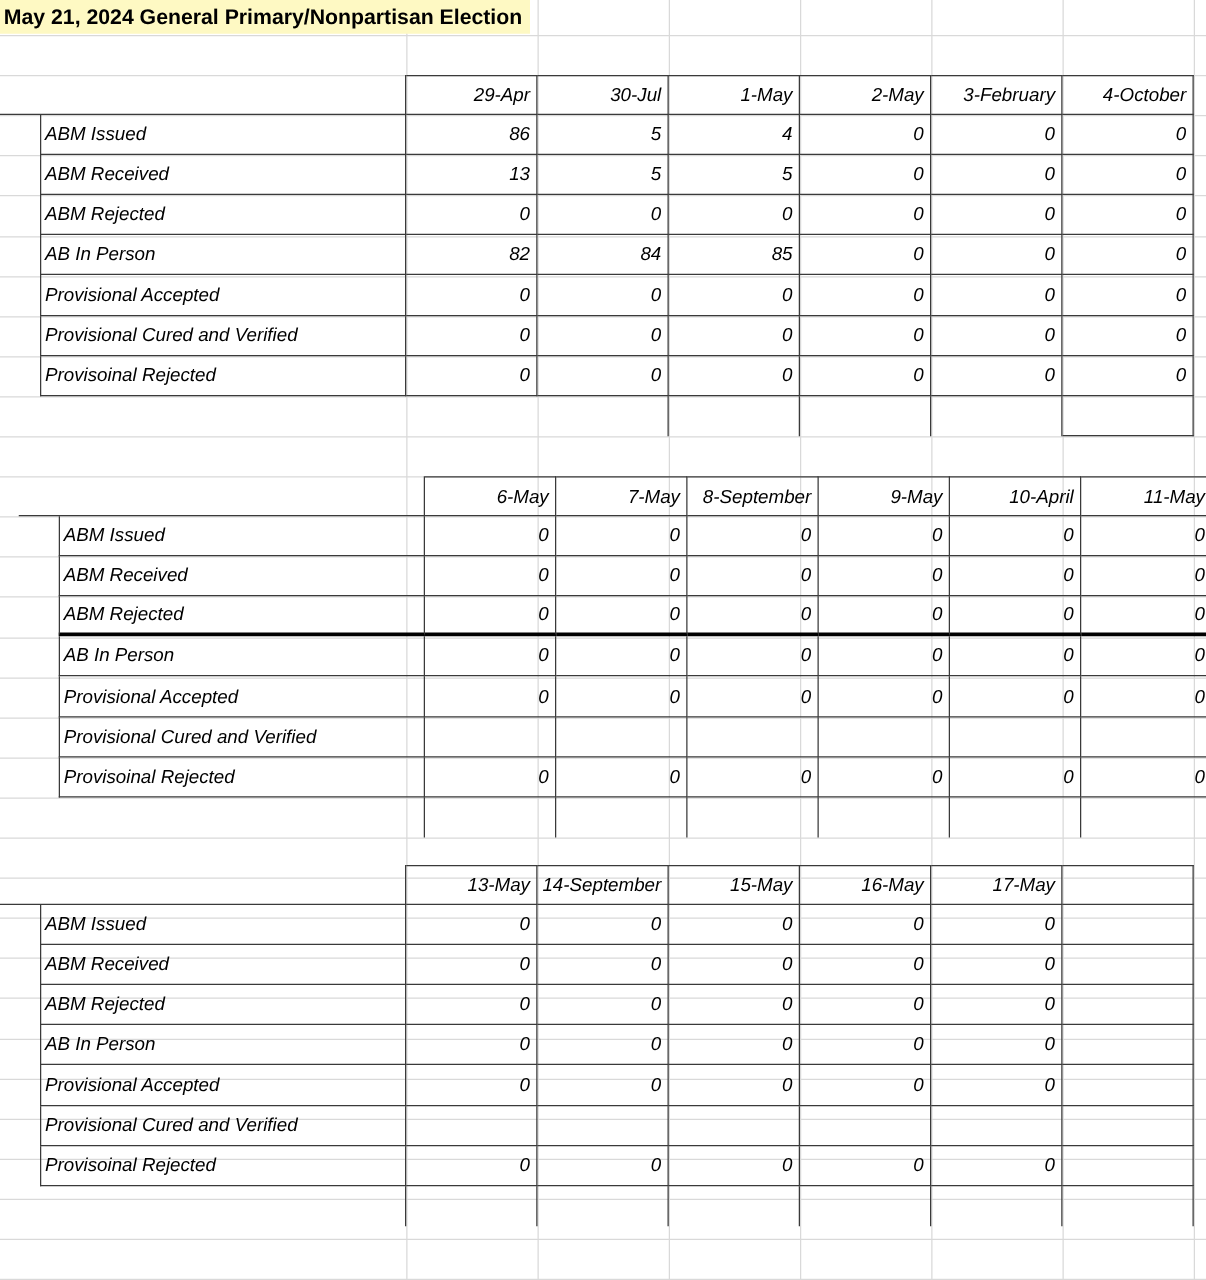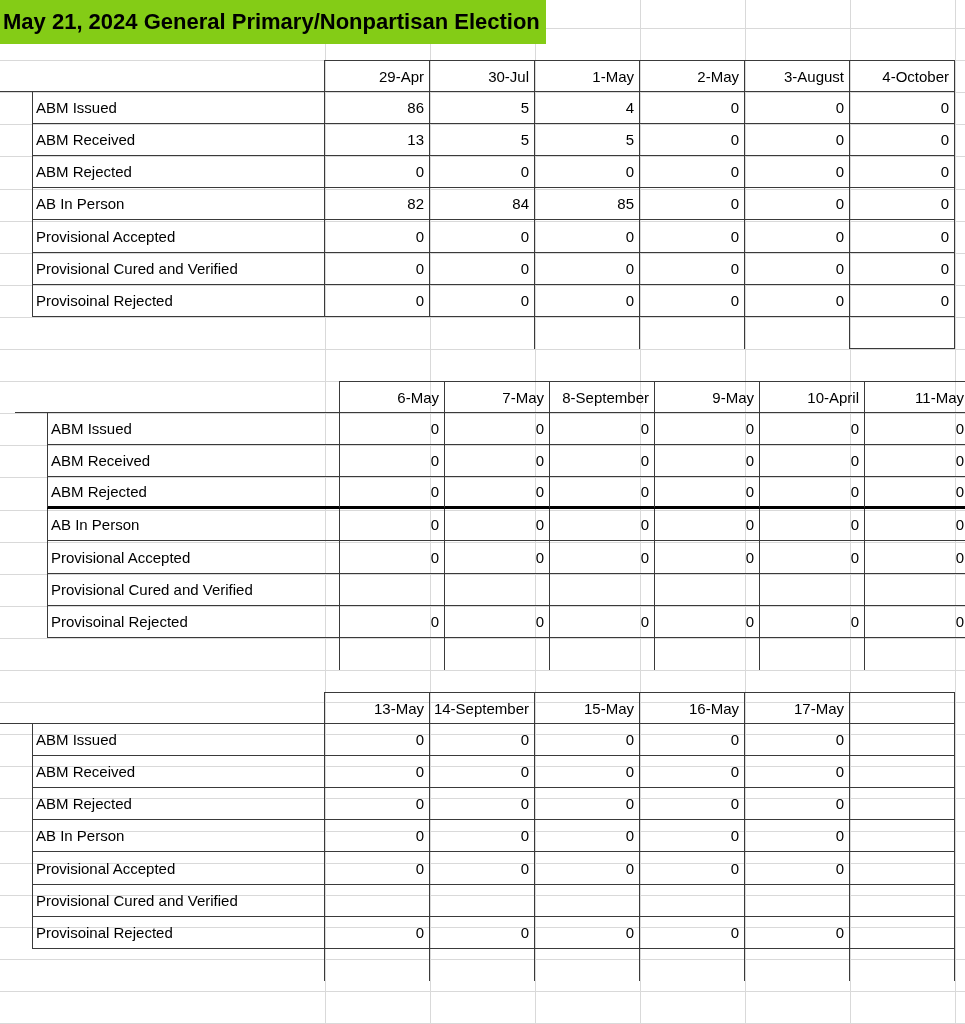--- a/index.html
+++ b/index.html
@@ -18,32 +18,33 @@
     background:#ffffff;
     overflow:hidden;
   }
   
   #gridlines{position:absolute;inset:0;z-index:0;}
   .gl-h{position:absolute;left:0;width:965px;height:1px;background:var(--grid);}
   .gl-v{position:absolute;top:0;width:1px;height:1024px;background:var(--grid);}
   
   #title{
     position:absolute;top:0;left:0;z-index:2;
-    height:44px;display:flex;align-items:center;
-    padding:0 6px 0 3px;background:#84cc16;
-    font-size:22px;font-weight:bold;color:#000;
+    height:27px;display:flex;align-items:center;
+    padding:0 6px 0 3px;background:#fef9c3;
+    font-size:17px;font-weight:bold;color:#000;
     white-space:nowrap;
   }
   
   .tbl{
     position:absolute;left:0;z-index:1;
     display:grid;
     grid-template-columns:325px repeat(6,105px);
     grid-template-rows:repeat(9,32.1px);
     width:766px;
+    font-style:italic;
   }
   .tbl1{top:60px;}
   .tbl2{top:381px;padding-left:15px;}
   .tbl3{top:692px;}
   .cell{
     box-sizing:border-box;
     display:flex;align-items:center;
     font-size:15px;color:#000;
     overflow:hidden;white-space:nowrap;
     background:transparent;
@@ -101,21 +102,21 @@
       <div class="gl-h" style="top: 991px;"></div>
       <div class="gl-h" style="top: 1023.1px;"></div>
     </div>
   <div id="title">May 21, 2024 General Primary/Nonpartisan Election</div>
   <div class="tbl tbl1" id="t0">
       <div class="cell lab bR bB"></div>
       <div class="cell num bT bR bB">29-Apr</div>
       <div class="cell num bT bR bB">30-Jul</div>
       <div class="cell num bT bR bB">1-May</div>
       <div class="cell num bT bR bB">2-May</div>
-      <div class="cell num bT bR bB">3-August</div>
+      <div class="cell num bT bR bB">3-February</div>
       <div class="cell num bT bR bB">4-October</div>
       <div class="cell lab bL bR bB">ABM Issued</div>
       <div class="cell num bR bB">86</div>
       <div class="cell num bR bB">5</div>
       <div class="cell num bR bB">4</div>
       <div class="cell num bR bB">0</div>
       <div class="cell num bR bB">0</div>
       <div class="cell num bR bB">0</div>
       <div class="cell lab bL bR bB">ABM Received</div>
       <div class="cell num bR bB">13</div>

